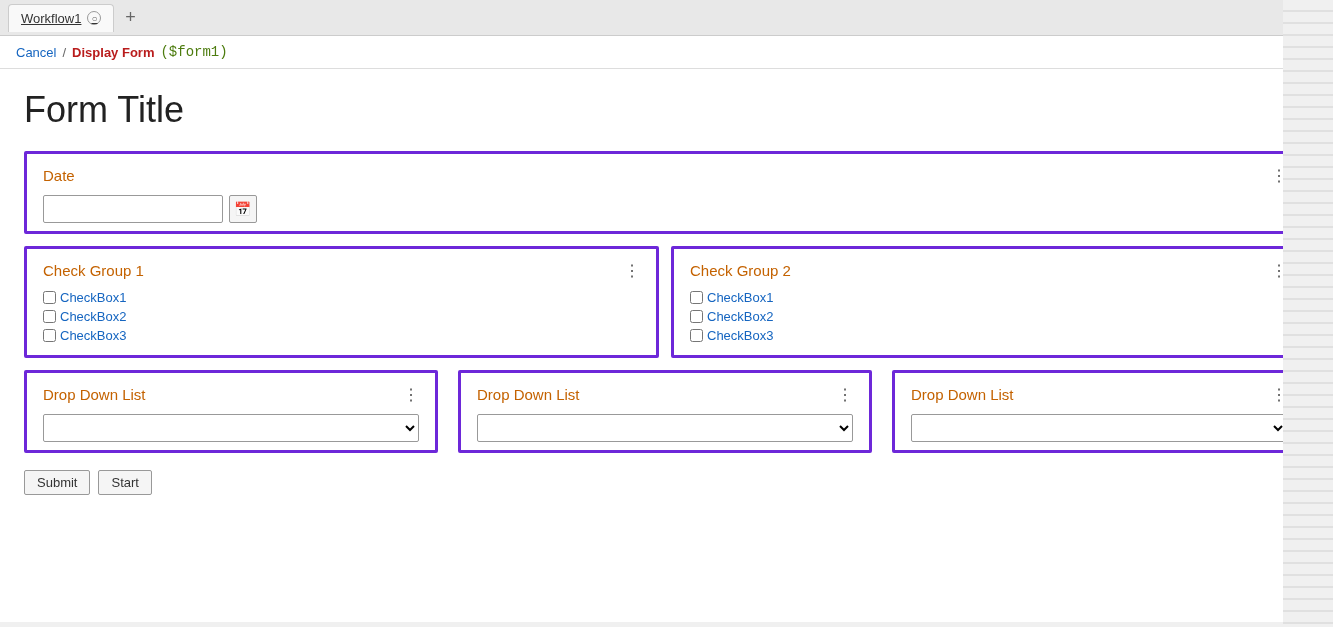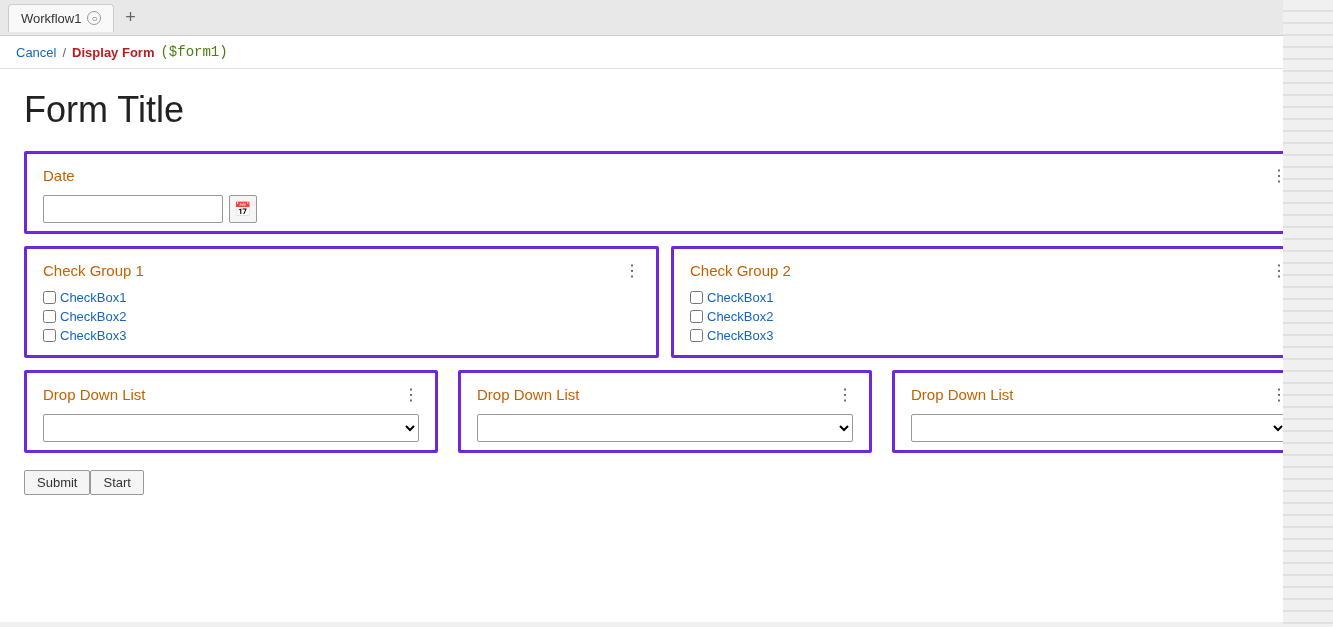--- a/index.html
+++ b/index.html
@@ -23,20 +23,21 @@
       display: flex;
       align-items: center;
       gap: 6px;
       padding: 6px 12px;
       background: #f9f9f9;
       border: 1px solid #ccc;
       border-bottom: none;
       border-radius: 4px 4px 0 0;
       font-size: 13px;
       cursor: pointer;
+      text-decoration: underline;
     }
     .tab-close {
       width: 14px;
       height: 14px;
       border-radius: 50%;
       border: 1px solid #999;
       display: flex;
       align-items: center;
       justify-content: center;
       font-size: 10px;
@@ -222,20 +223,21 @@
 
     
     .form-actions {
       display: flex;
       align-items: center;
       justify-content: space-between;
       margin-top: 16px;
     }
     .action-buttons {
       display: flex;
+      gap: 8px;
     }
     .btn {
       padding: 4px 12px;
       font-size: 13px;
       border: 1px solid #999;
       border-radius: 2px;
       background: #f5f5f5;
       cursor: pointer;
       color: #333;
     }

